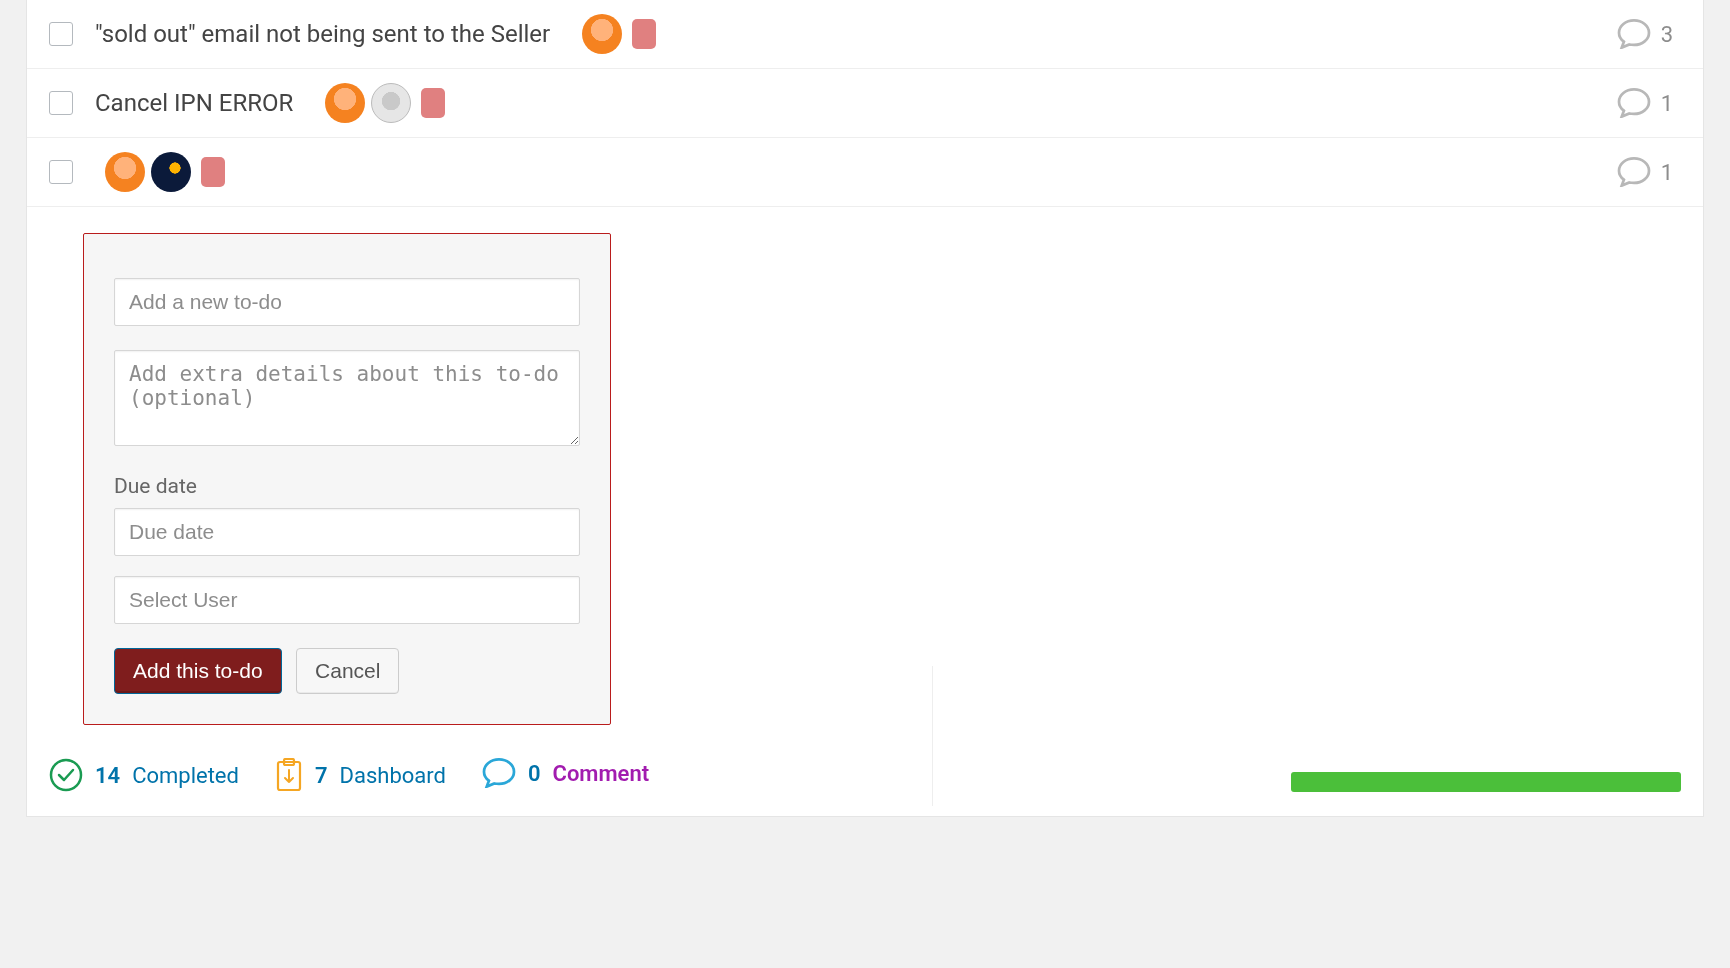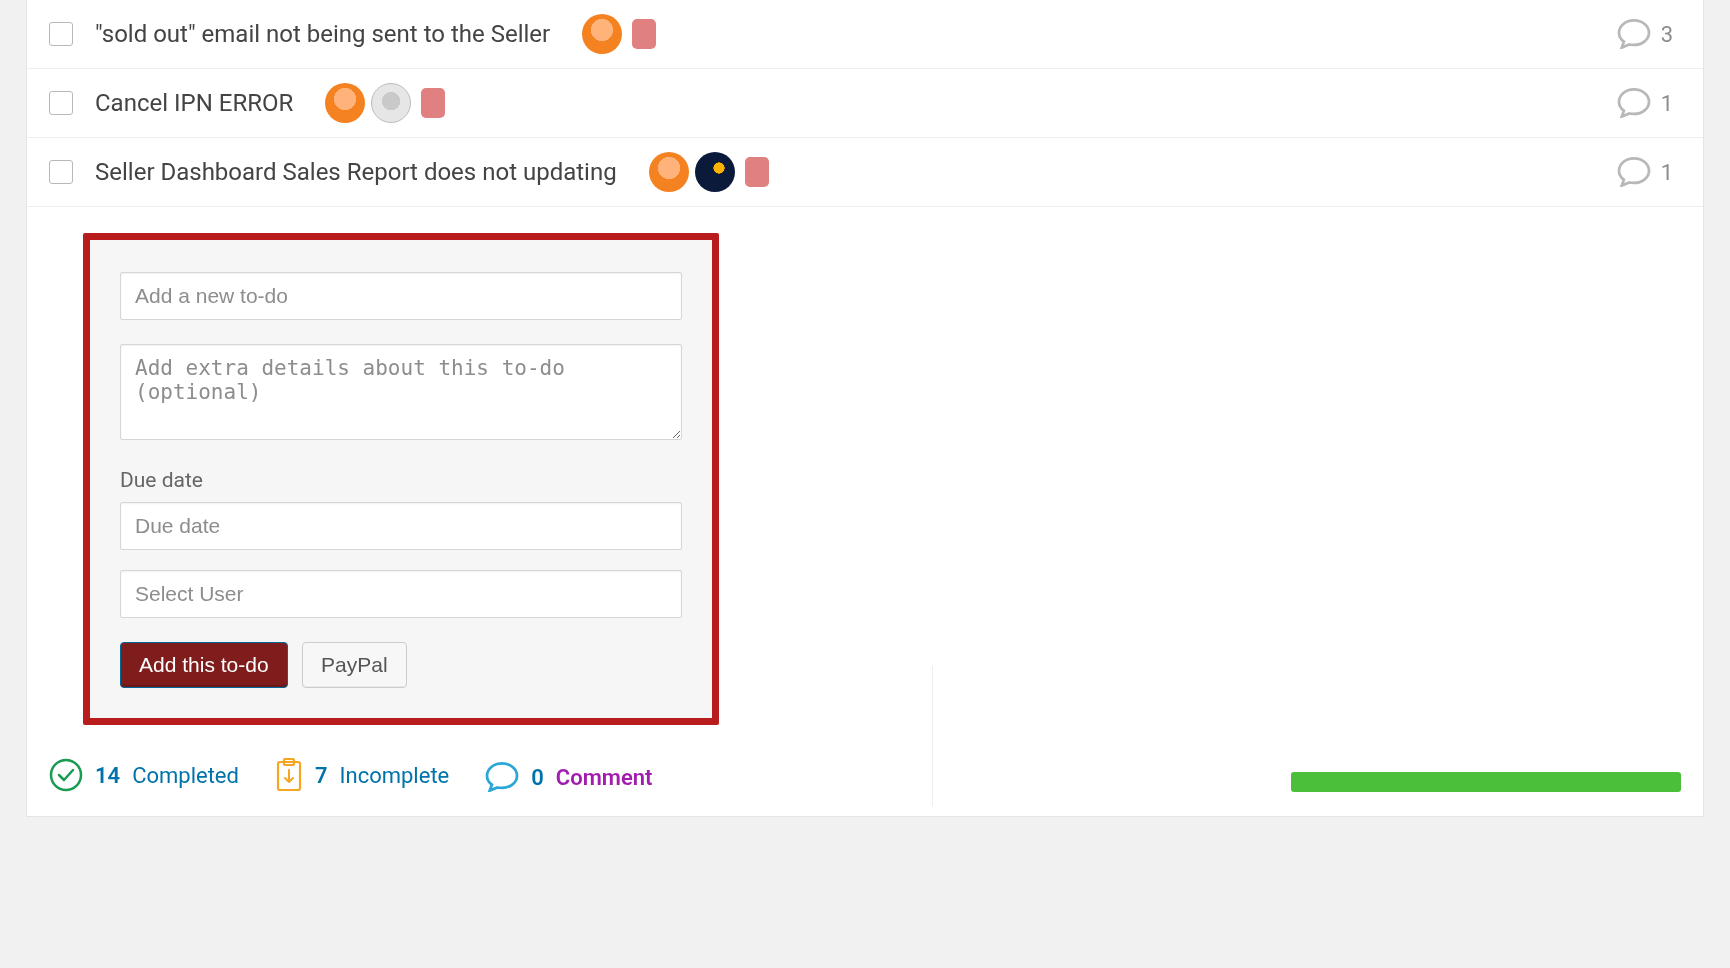--- a/index.html
+++ b/index.html
@@ -76,25 +76,25 @@
     font-size: 22px;
     margin-right: 8px;
   }
   .comment-icon svg { width: 34px; height: 30px; display:block; }
 
   
   .form-wrap {
     padding: 26px 56px 10px 56px;
   }
   .form-panel {
-    width: 636px;
+    width: 528px;
     background: #f6f6f6;
-    border: 7px solid #b91c1c;
+    border: 1px solid #b91c1c;
     border-radius: 2px;
-    padding: 32px 30px 30px 30px;
+    padding: 44px 30px 30px 30px;
   }
   .form-panel .field {
     width: 100%;
     border: 1px solid #d6d6d6;
     background: #fff;
     border-radius: 2px;
     padding: 11px 14px;
     font-size: 21px;
     color: #444;
     box-shadow: inset 0 1px 2px rgba(0,0,0,.06);
@@ -127,21 +127,21 @@
     padding: 10px 18px;
     border-radius: 4px;
     cursor: pointer;
     box-shadow: inset 0 -1px 0 rgba(0,0,0,.05);
     margin-left: 10px;
   }
 
   
   .footer {
     display: flex;
-    align-items: flex-end;
+    align-items: flex-start;
     padding: 22px 22px 24px 22px;
     gap: 36px;
     border-top: 1px solid #fff;
     position: relative;
   }
   .stat {
     display: flex;
     align-items: center;
     gap: 12px;
     font-size: 22px;
@@ -209,21 +209,20 @@
         <svg viewBox="0 0 24 22">
             <path d="M12 1C5.9 1 1 5 1 10c0 2.6 1.4 5 3.6 6.6L3 21l5.6-2.3c1.1.2 2.2.3 3.4.3 6.1 0 11-4 11-9S18.1 1 12 1z" fill="none" stroke="#b8b8b8" stroke-width="2"></path>
           </svg>
       </span>
       <span>1</span>
     </div>
   </div>
 
   <div class="task-row">
     <div class="chk"></div>
-    <div class="task-title">Seller Dashboard Sales Report does not updating</div>
     <div class="avatars">
       <span class="avatar orange"></span>
       <span class="avatar dark"></span>
       <span class="tag-red"></span>
     </div>
     <div class="spacer"></div>
     <div class="comment-badge">
       <span class="comment-icon">
         <svg viewBox="0 0 24 22">
             <path d="M12 1C5.9 1 1 5 1 10c0 2.6 1.4 5 3.6 6.6L3 21l5.6-2.3c1.1.2 2.2.3 3.4.3 6.1 0 11-4 11-9S18.1 1 12 1z" fill="none" stroke="#b8b8b8" stroke-width="2"></path>
@@ -243,21 +242,21 @@
       </div>
       <div class="row tight">
         <span class="label">Due date</span>
         <input class="field" type="text" placeholder="Due date" style="">
       </div>
       <div class="row">
         <input class="field" type="text" placeholder="Select User" style="">
       </div>
       <div>
         <button class="btn-primary">Add this to-do</button>
-        <button class="btn-secondary">PayPal</button>
+        <button class="btn-secondary">Cancel</button>
       </div>
     </div>
   </div>
 
   <div class="footer">
     <div class="stat completed">
       <span class="icon-circle-check">
         <svg viewBox="0 0 34 34">
             <circle cx="17" cy="17" r="15" fill="none" stroke="#1a9b52" stroke-width="2.5"></circle>
             <path d="M10 17l5 5 9-10" fill="none" stroke="#1a9b52" stroke-width="2.5" stroke-linecap="round" stroke-linejoin="round"></path>
@@ -268,21 +267,21 @@
     </div>
     <div class="stat incomplete">
       <span class="icon-clipboard">
         <svg viewBox="0 0 28 34">
             <rect x="3" y="4" width="22" height="28" rx="2" fill="none" stroke="#f5a623" stroke-width="2.2"></rect>
             <rect x="9" y="1" width="10" height="6" rx="1.5" fill="none" stroke="#f5a623" stroke-width="2.2"></rect>
             <path d="M14 12v12m0 0l-4-4m4 4l4-4" fill="none" stroke="#f5a623" stroke-width="2" stroke-linecap="round" stroke-linejoin="round"></path>
           </svg>
       </span>
       <span class="num">7</span>
-      <span class="txt">Incomplete</span>
+      <span class="txt">Dashboard</span>
     </div>
     <div class="stat">
       <span class="icon-comment-blue">
         <svg viewBox="0 0 24 22">
             <path d="M12 1C5.9 1 1 5 1 10c0 2.6 1.4 5 3.6 6.6L3 21l5.6-2.3c1.1.2 2.2.3 3.4.3 6.1 0 11-4 11-9S18.1 1 12 1z" fill="none" stroke="#2aa7d8" stroke-width="2"></path>
           </svg>
       </span>
       <span class="num" style="color:#0073aa">0</span>
       <span class="txt" style="color:#a21caf;font-weight:600">Comment</span>
     </div>

